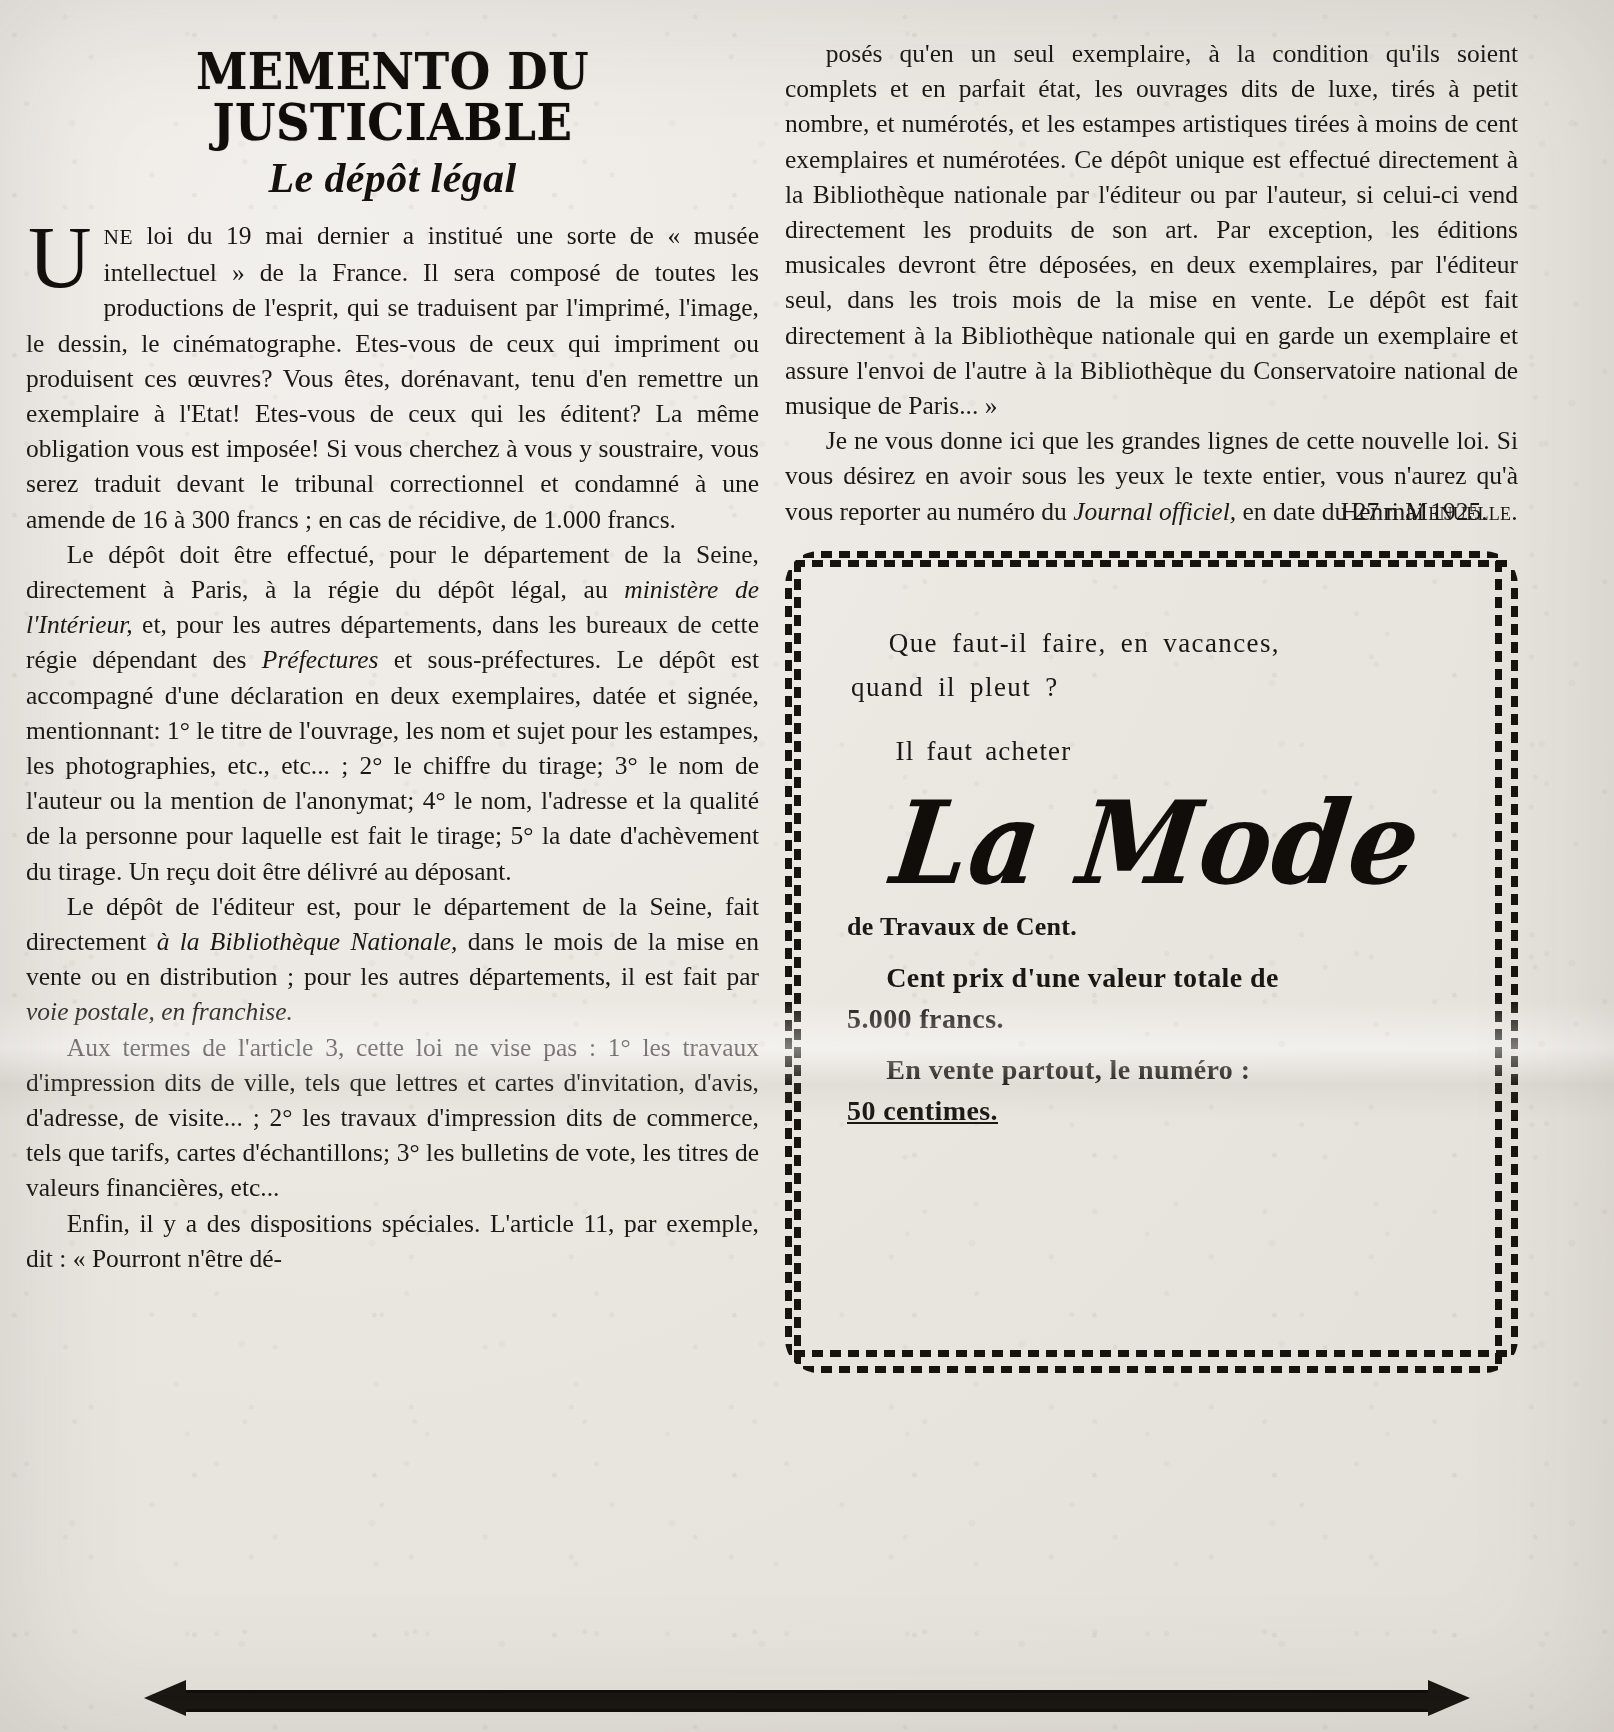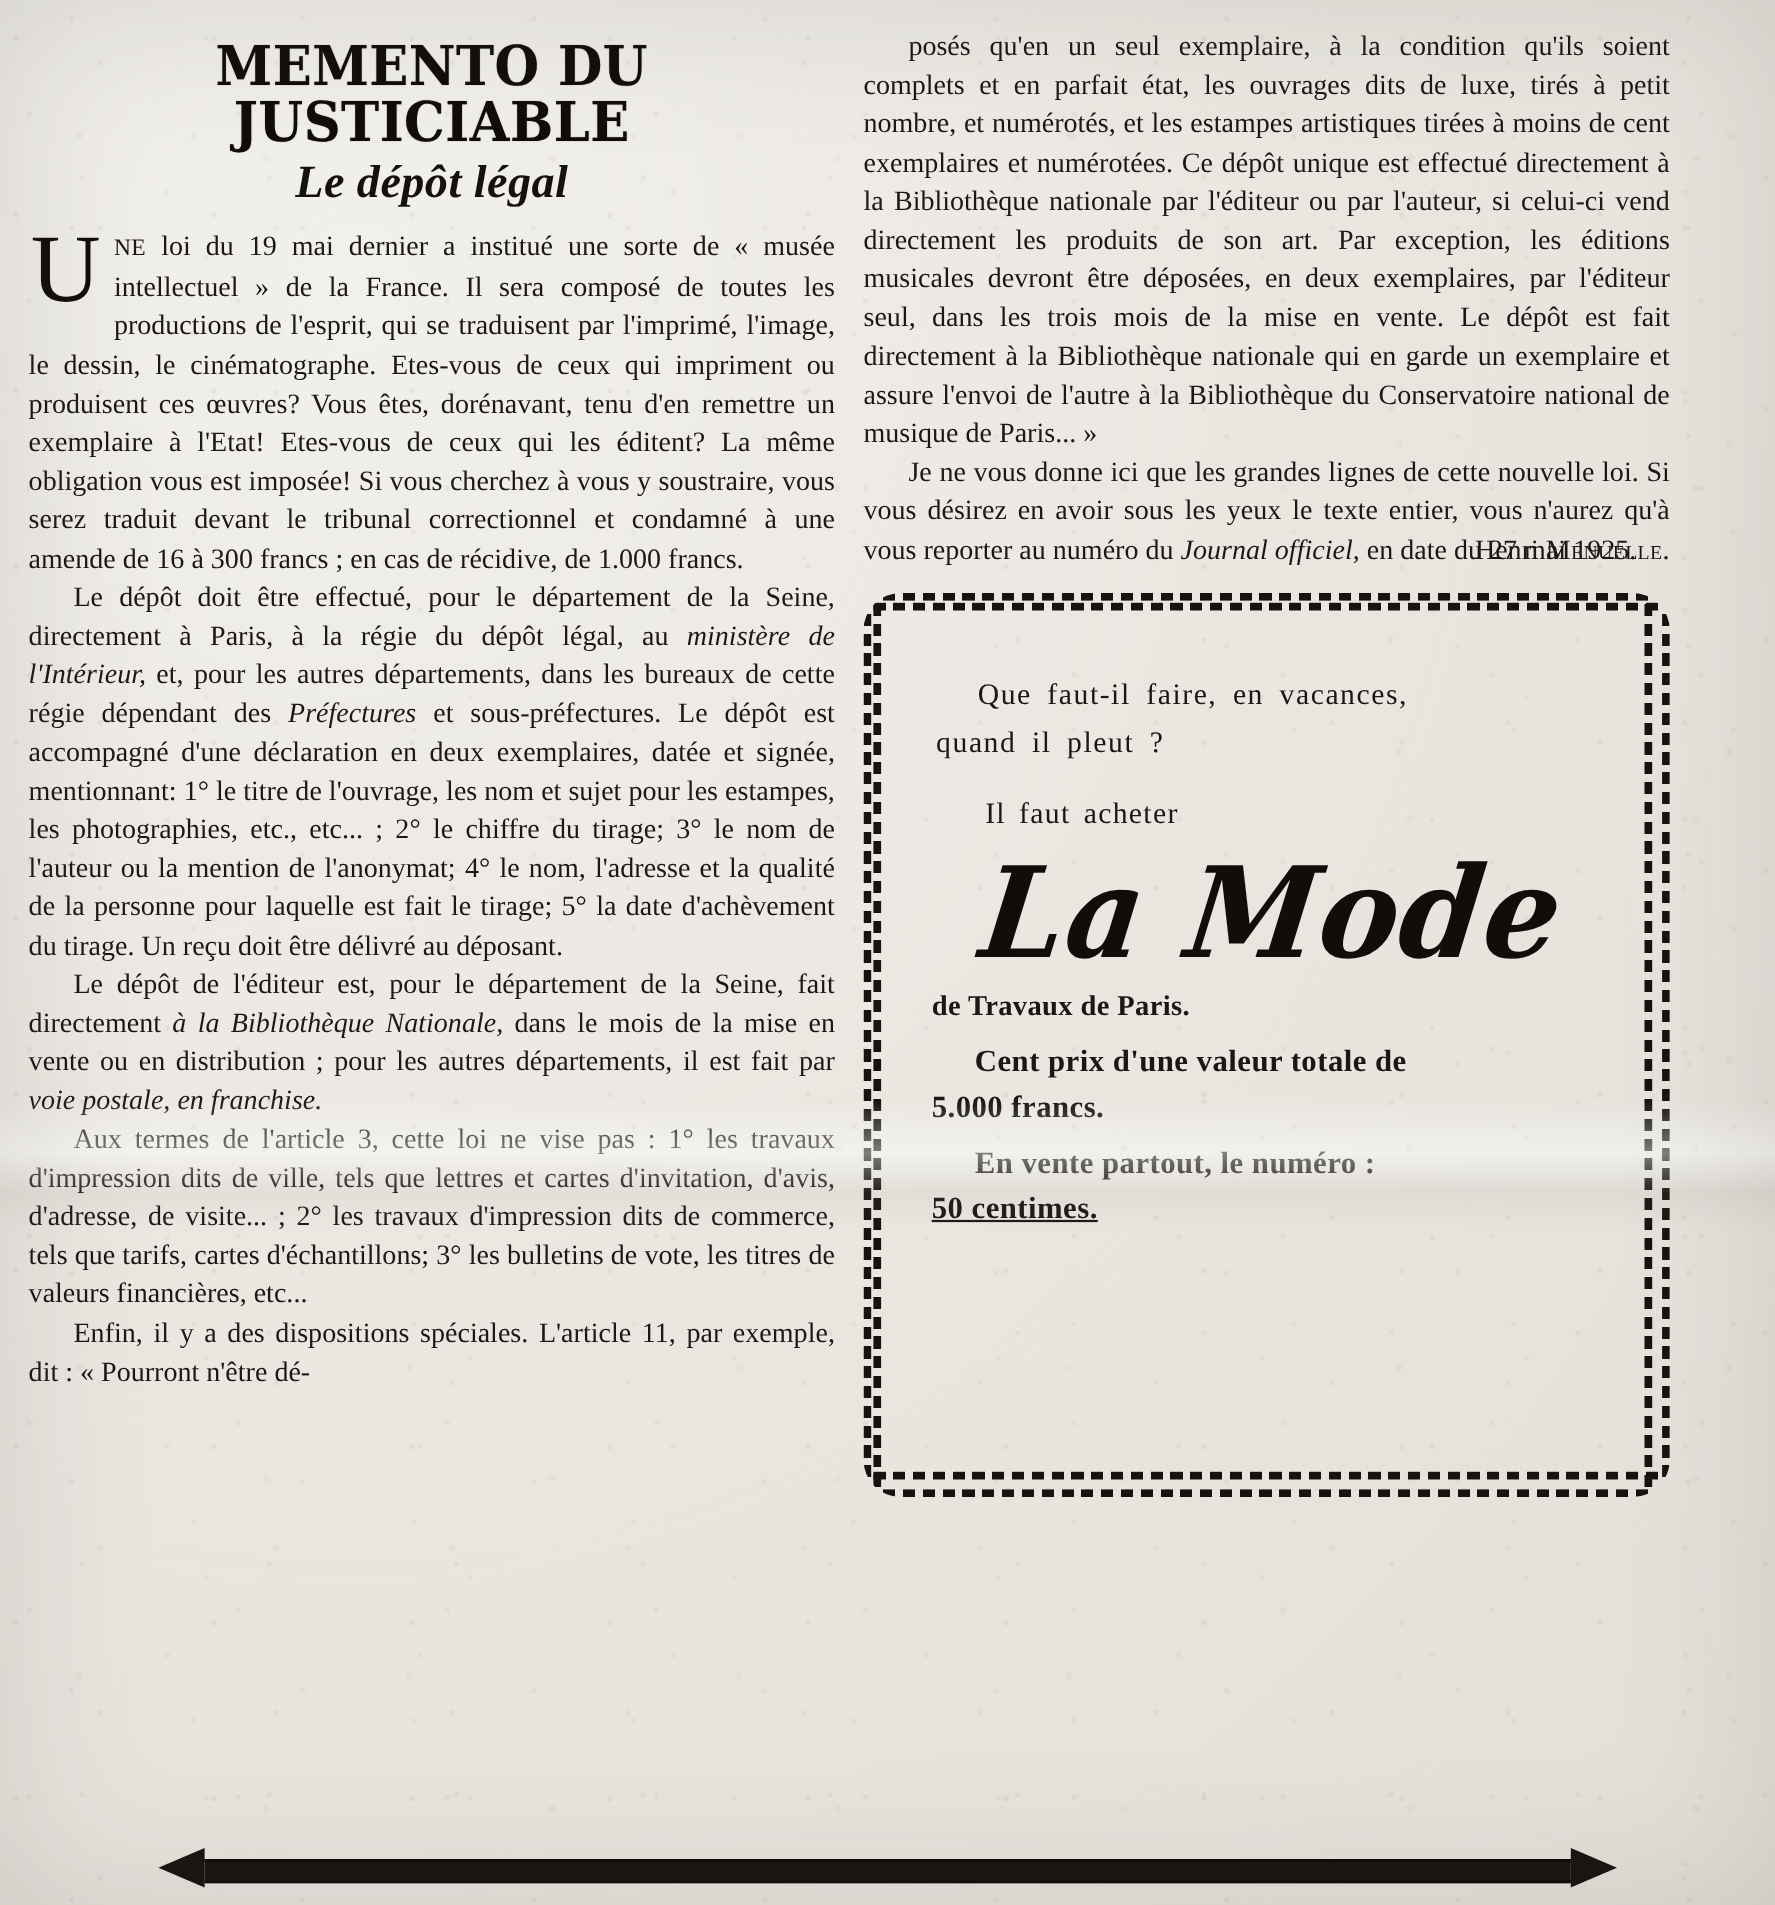--- a/index.html
+++ b/index.html
@@ -52,21 +52,21 @@
   }
   .vign {
     position: absolute; inset: 0;
     pointer-events: none;
     box-shadow: inset 0 0 140px rgba(90,84,76,.17);
   }
 
   
   .cols {
     position: absolute;
-    top: 24px;
+    top: 36px;
     left: 26px;
     width: 1560px;
     display: flex;
     gap: 26px;
   }
   .col { width: 733px; }
   .col-right { width: 733px; }
 
   
   .masthead {
@@ -287,21 +287,21 @@
 
         <div class="ad-inner">
 
           <p class="ad-q">Que faut-il faire, en vacances,</p>
           <p class="ad-q" style="text-indent:0;margin-top:0;">quand il pleut ?</p>
 
           <p class="ad-q2">Il faut acheter</p>
 
           <div class="ad-logo">La Mode</div>
 
-          <p class="ad-p" style="margin-top:0;"><b>de Travaux de Paris.</b></p>
+          <p class="ad-p" style="margin-top:0;"><b>de Travaux de Cent.</b></p>
 
           <p class="ad-strong">Cent prix d'une valeur totale de</p>
           <p class="ad-strong" style="text-indent:0;margin-top:0;">5.000 francs.</p>
 
 
           <p class="ad-strong">En vente partout, le numéro :</p>
           <p class="ad-strong" style="text-indent:0;margin-top:0;text-decoration:underline;">50 centimes.</p>
 
         </div>
       </div>

